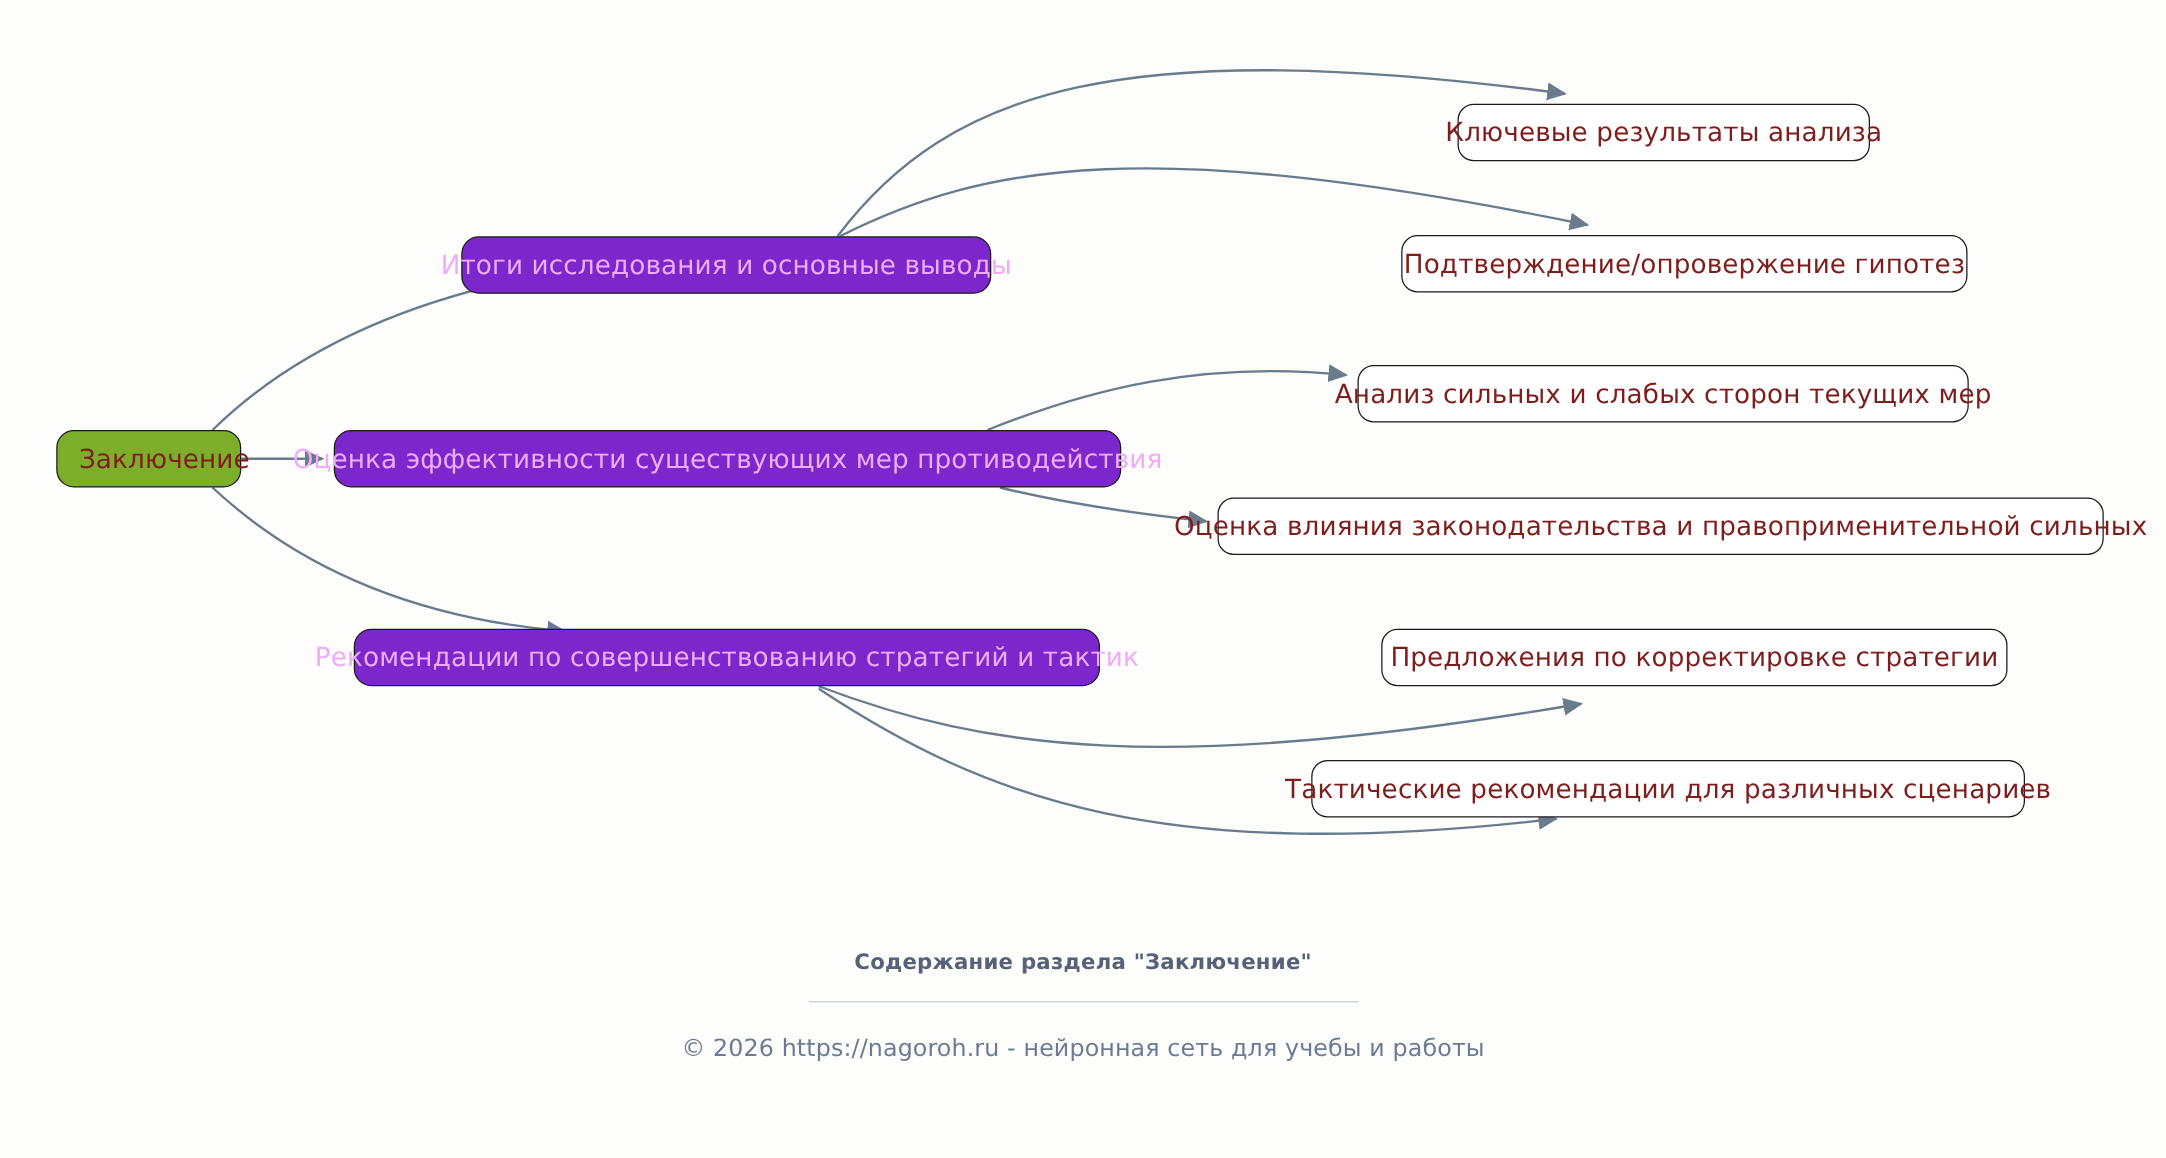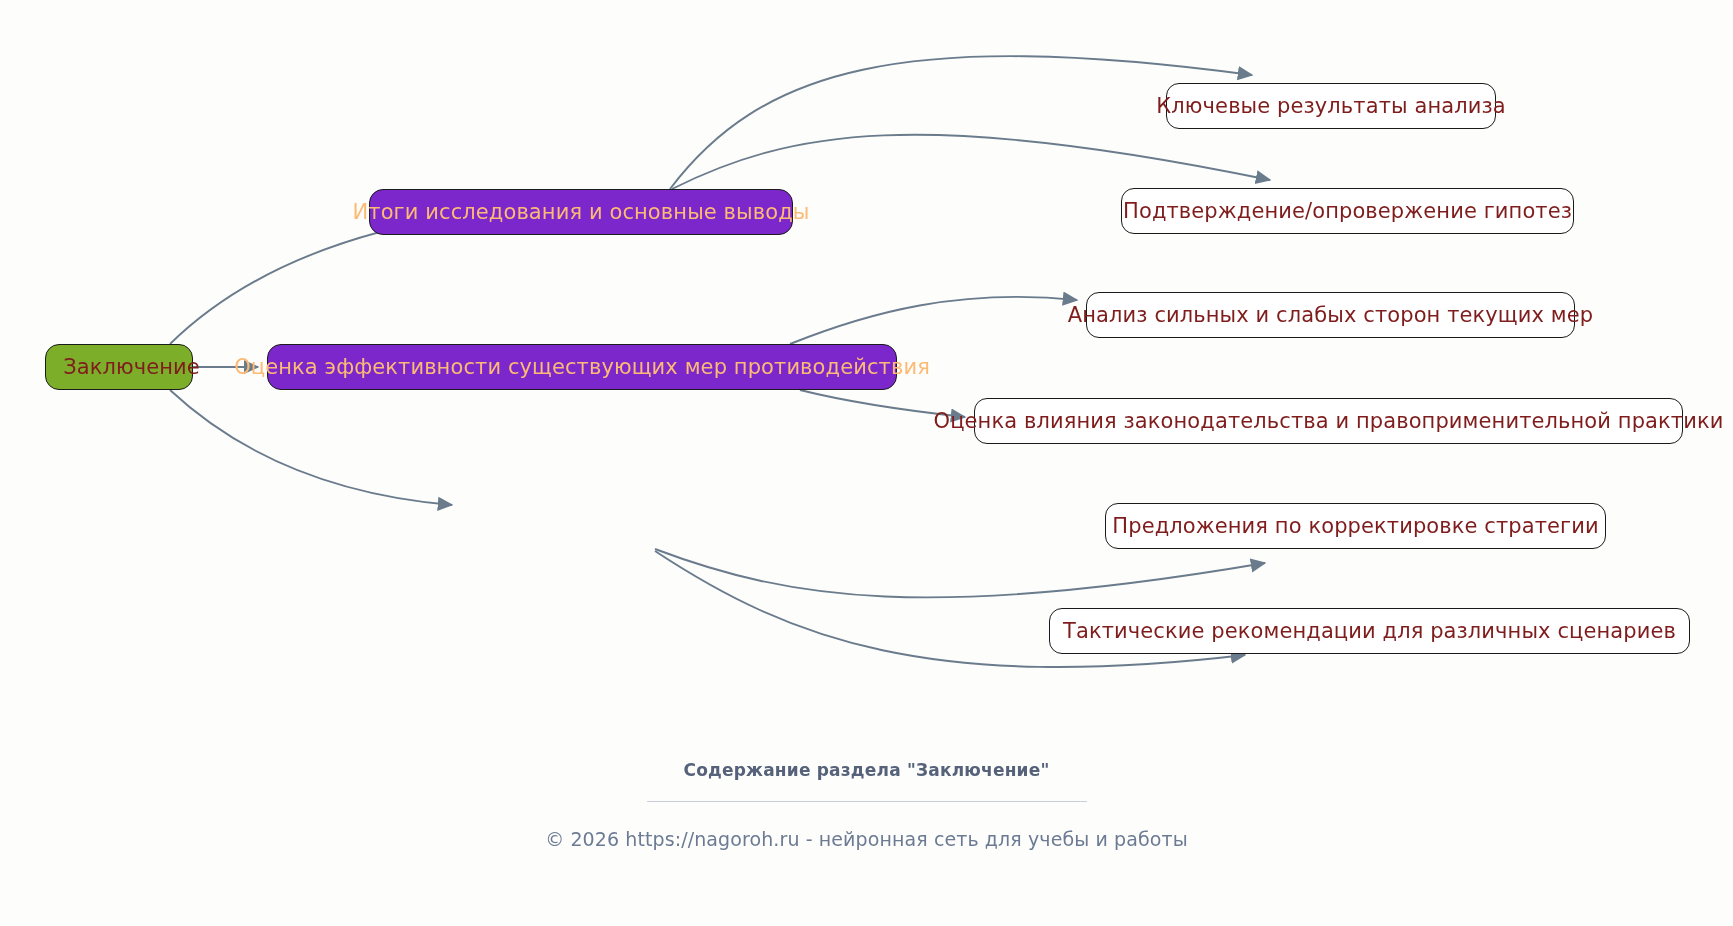--- a/index.html
+++ b/index.html
@@ -43,21 +43,21 @@
   }
   .node-root {
     background: #7cae2a;
     border-color: #1b1b1b;
     border-radius: 14px;
     padding-left: 43px;
   }
   .node-branch {
     background: #7b27cc;
     border-color: #1b1b1b;
-    color: #fdba74;
+    color: #f0abfc;
     border-radius: 14px;
   }
   .node-leaf {
     background: #ffffff;
     border-color: #1a1a1a;
     border-radius: 13px;
   }
   #footer {
     position: absolute;
     left: 0;
@@ -132,29 +132,32 @@
 
   <div class="node node-branch" style="left:267px; top:344px; width:630px; height:46px;">
     <span>Оценка эффективности существующих мер противодействия</span>
   </div>
 
   <div class="node node-leaf" style="left:1086px; top:292px; width:489px; height:46px;">
     <span>Анализ сильных и слабых сторон текущих мер</span>
   </div>
 
   <div class="node node-leaf" style="left:974px; top:398px; width:709px; height:46px;">
-    <span>Оценка влияния законодательства и правоприменительной практики</span>
+    <span>Оценка влияния законодательства и правоприменительной сильных</span>
   </div>
 
+  <div class="node node-branch" style="left:283px; top:503px; width:597px; height:46px;">
+    <span>Рекомендации по совершенствованию стратегий и тактик</span>
+  </div>
 
   <div class="node node-leaf" style="left:1105px; top:503px; width:501px; height:46px;">
     <span>Предложения по корректировке стратегии</span>
   </div>
 
-  <div class="node node-leaf" style="left:1049px; top:608px; width:641px; height:46px;">
+  <div class="node node-leaf" style="left:1049px; top:608px; width:571px; height:46px;">
     <span>Тактические рекомендации для различных сценариев</span>
   </div>
 
   <div id="footer">
     <div id="footer-title">Содержание раздела "Заключение"</div>
     <div id="footer-rule"></div>
     <div id="footer-credit">© 2026 https://nagoroh.ru - нейронная сеть для учебы и работы</div>
   </div>
 
 </div>

